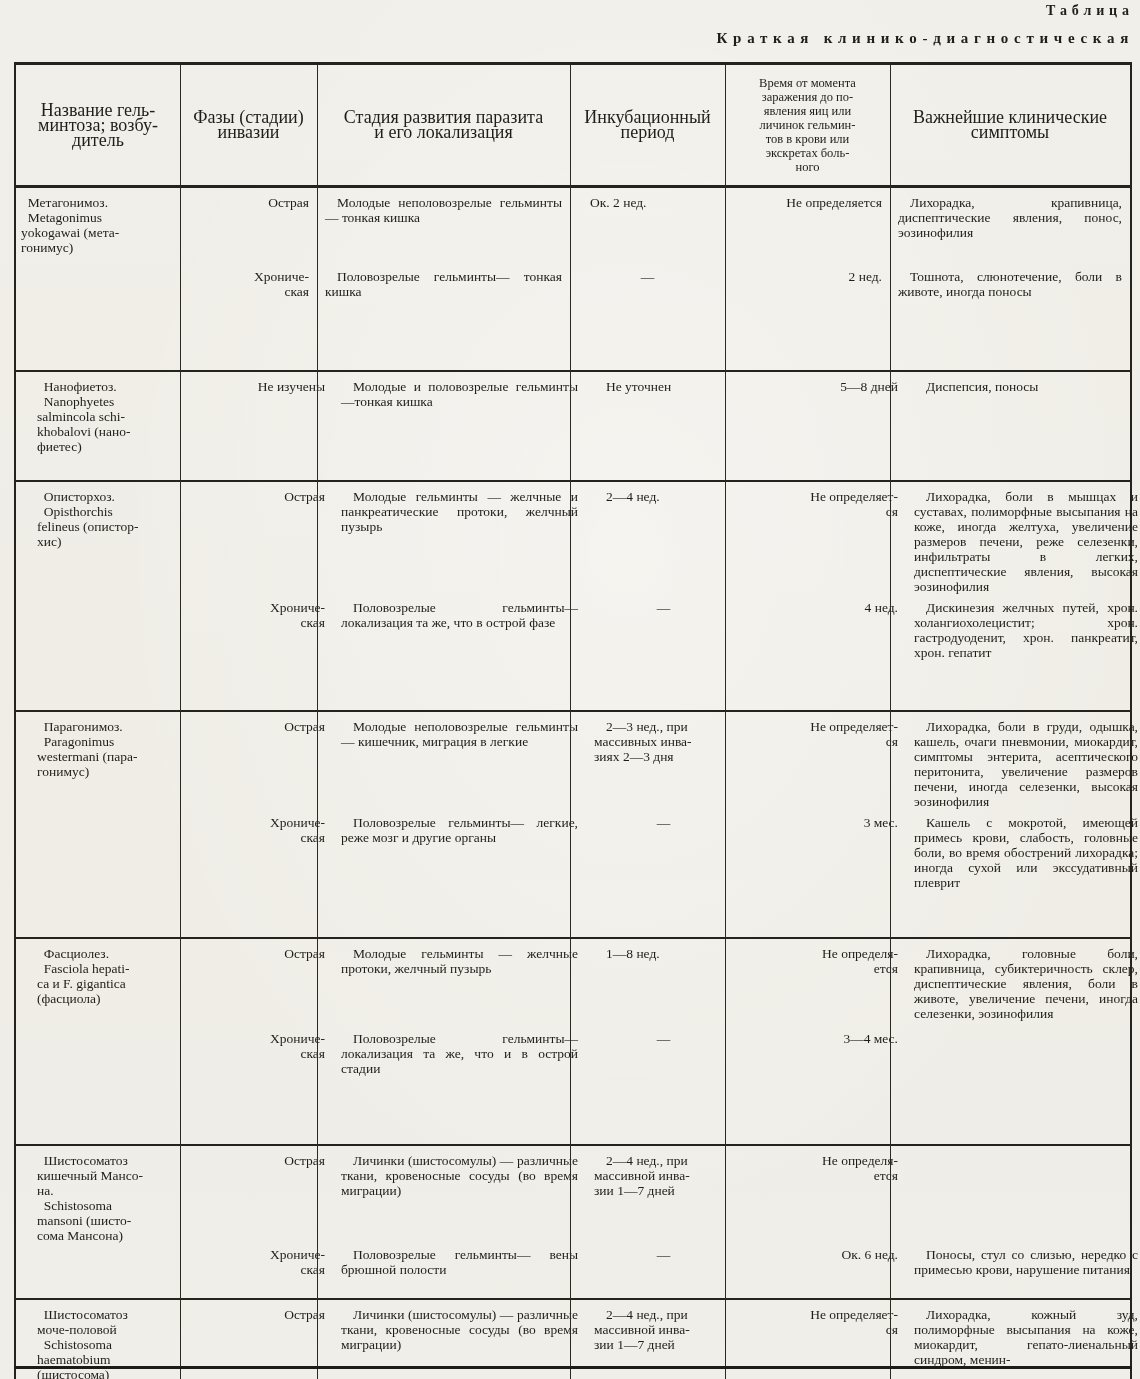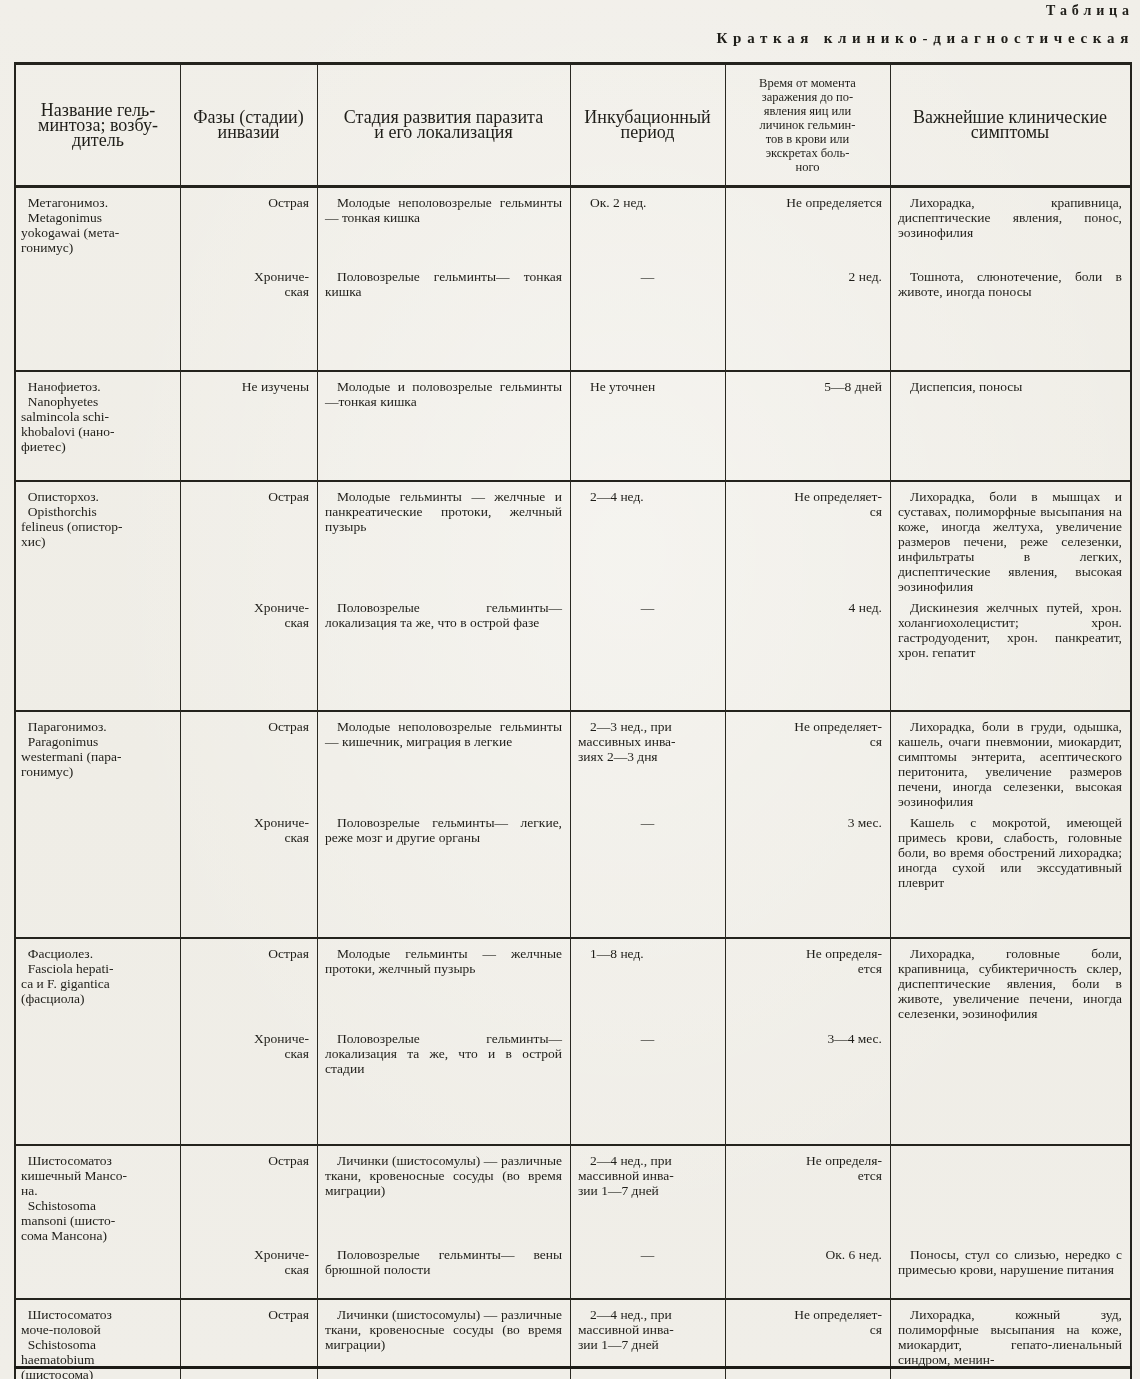--- a/index.html
+++ b/index.html
@@ -49,21 +49,21 @@
     text-align:center; white-space:pre-wrap;
     font-size:18px; line-height:15px; padding:2px 3px;
   }
   .th.small { font-size:12.5px; line-height:14px; }
   .group {
     display:grid;
     grid-template-columns:164px 137px 253px 155px 165px 240px;
     align-content:start;
     position:relative;
   }
-  .group + .group { border-top:2px solid #24231d; }
+  .group + .group { border-top:2px solid #24231d;padding-left:16px; }
   .cell {
     font-size:13.5px; line-height:15px;
     padding:7px 8px 0 8px;
     text-indent:12px;
     text-align:justify;
     overflow:hidden;
   }
   .name  { grid-column:1; grid-row:1 / -1; white-space:pre-wrap; text-align:left; text-indent:0; padding-left:5px; padding-right:4px; }
   .phase { grid-column:2; white-space:pre-wrap; text-align:right; text-indent:0; padding-left:6px; }
   .dev   { grid-column:3; }

